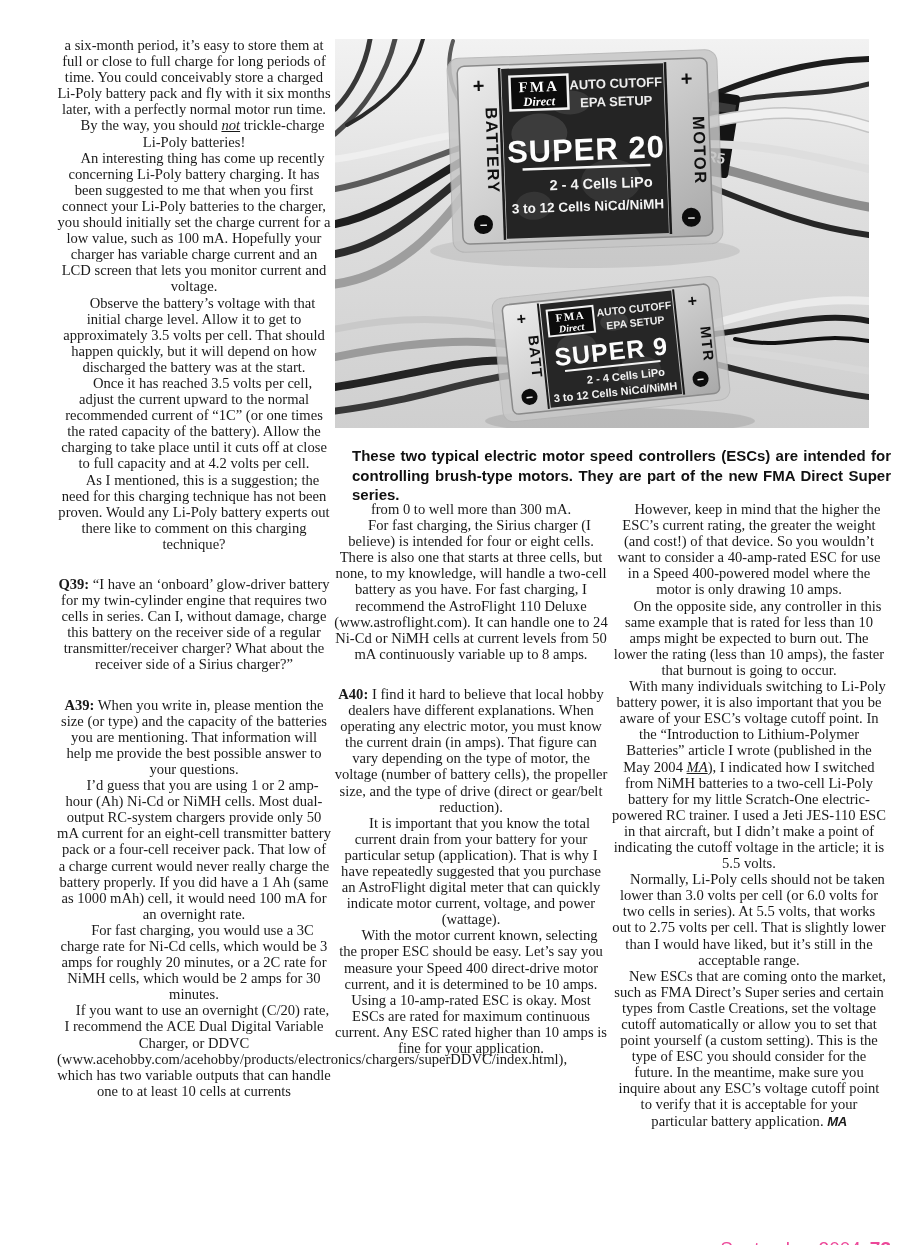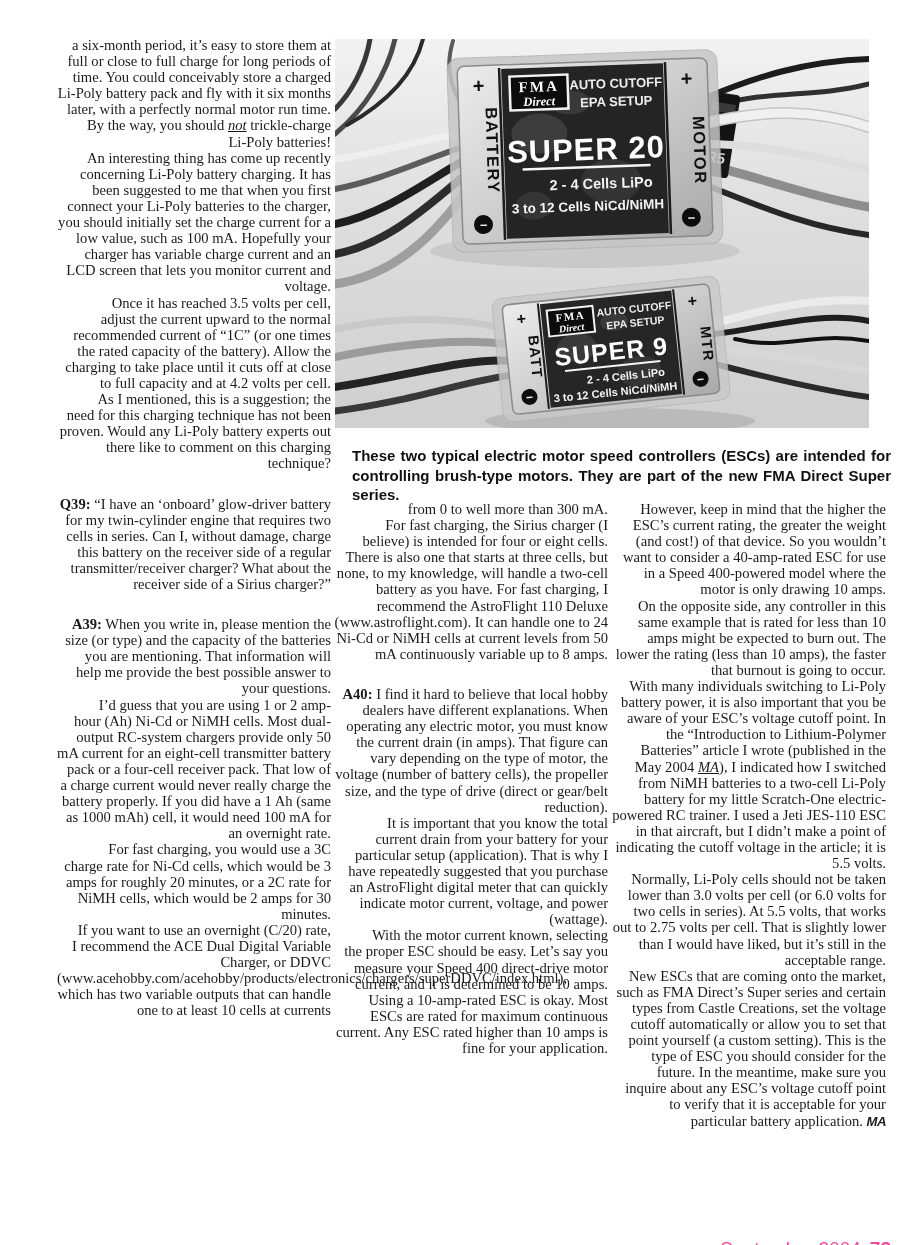--- a/index.html
+++ b/index.html
@@ -1,18 +1,18 @@
 <!DOCTYPE html>
 <html><head>
 <meta charset="utf-8">
 <style>
   html,body{margin:0;padding:0;background:#ffffff;}
   .page{position:relative;width:916px;height:1245px;background:#ffffff;overflow:hidden;
         font-family:"Liberation Serif",serif;color:#1a1a1a;}
-  .col{position:absolute;width:274px;font-size:14.6px;line-height:16.1px;text-align:right;}
+  .col{position:absolute;width:274px;font-size:14.6px;line-height:16.1px;text-align:center;}
   .col p{margin:0;}
   .col p.ind{text-indent:17px;}
   .col p.gap{margin-top:24px;}
   .run.b{font-weight:bold;}
   .run.i{font-style:italic;text-decoration:underline;}
   .run.logo{font-weight:bold;font-style:italic;font-family:"Liberation Sans",sans-serif;
             font-size:0.9em;letter-spacing:-0.5px;}
   .col1{left:57px;top:37px;}
   .col2{left:334px;top:501px;font-family:Liberation Serif, serif;}
   .col3{left:612px;top:501px;}
@@ -38,20 +38,21 @@
 </style>
 </head>
 <body>
 
 <div class="page">
 
   <div class="col col1">
       <p class="para"><span class="run">a six-month period, it’s easy to store them at full or close to full charge for long periods of time. You could conceivably store a charged Li-Poly battery pack and fly with it six months later, with a perfectly normal motor run time.</span></p>
       <p class="para ind"><span class="run">By the way, you should </span><span class="run i">not</span><span class="run"> trickle-charge Li-Poly batteries!</span></p>
       <p class="para ind"><span class="run">An interesting thing has come up recently concerning Li-Poly battery charging. It has been suggested to me that when you first connect your Li-Poly batteries to the charger, you should initially set the charge current for a low value, such as 100 mA. Hopefully your charger has variable charge current and an LCD screen that lets you monitor current and voltage.</span></p>
+      <p class="para ind"><span class="run">Observe the battery’s voltage with that initial charge level. Allow it to get to approximately 3.5 volts per cell. That should happen quickly, but it will depend on how discharged the battery was at the start.</span></p>
       <p class="para ind"><span class="run">Once it has reached 3.5 volts per cell, adjust the current upward to the normal recommended current of “1C” (or one times the rated capacity of the battery). Allow the charging to take place until it cuts off at close to full capacity and at 4.2 volts per cell.</span></p>
       <p class="para ind"><span class="run">As I mentioned, this is a suggestion; the need for this charging technique has not been proven. Would any Li-Poly battery experts out there like to comment on this charging technique?</span></p>
       <p class="para gap"><span class="run b">Q39:</span><span class="run"> “I have an ‘onboard’ glow-driver battery for my twin-cylinder engine that requires two cells in series. Can I, without damage, charge this battery on the receiver side of a regular transmitter/receiver charger? What about the receiver side of a Sirius charger?”</span></p>
       <p class="para gap"><span class="run b">A39:</span><span class="run"> When you write in, please mention the size (or type) and the capacity of the batteries you are mentioning. That information will help me provide the best possible answer to your questions.</span></p>
       <p class="para ind"><span class="run">I’d guess that you are using 1 or 2 amp-hour (Ah) Ni-Cd or NiMH cells. Most dual-output RC-system chargers provide only 50 mA current for an eight-cell transmitter battery pack or a four-cell receiver pack. That low of a charge current would never really charge the battery properly. If you did have a 1 Ah (same as 1000 mAh) cell, it would need 100 mA for an overnight rate.</span></p>
       <p class="para ind"><span class="run">For fast charging, you would use a 3C charge rate for Ni-Cd cells, which would be 3 amps for roughly 20 minutes, or a 2C rate for NiMH cells, which would be 2 amps for 30 minutes.</span></p>
       <p class="para ind"><span class="run">If you want to use an overnight (C/20) rate, I recommend the ACE Dual Digital Variable Charger, or DDVC (www.acehobby.com/acehobby/products/electronics/chargers/superDDVC/index.html), which has two variable outputs that can handle one to at least 10 cells at currents</span></p>
     </div>
 
   <figure class="photo">

